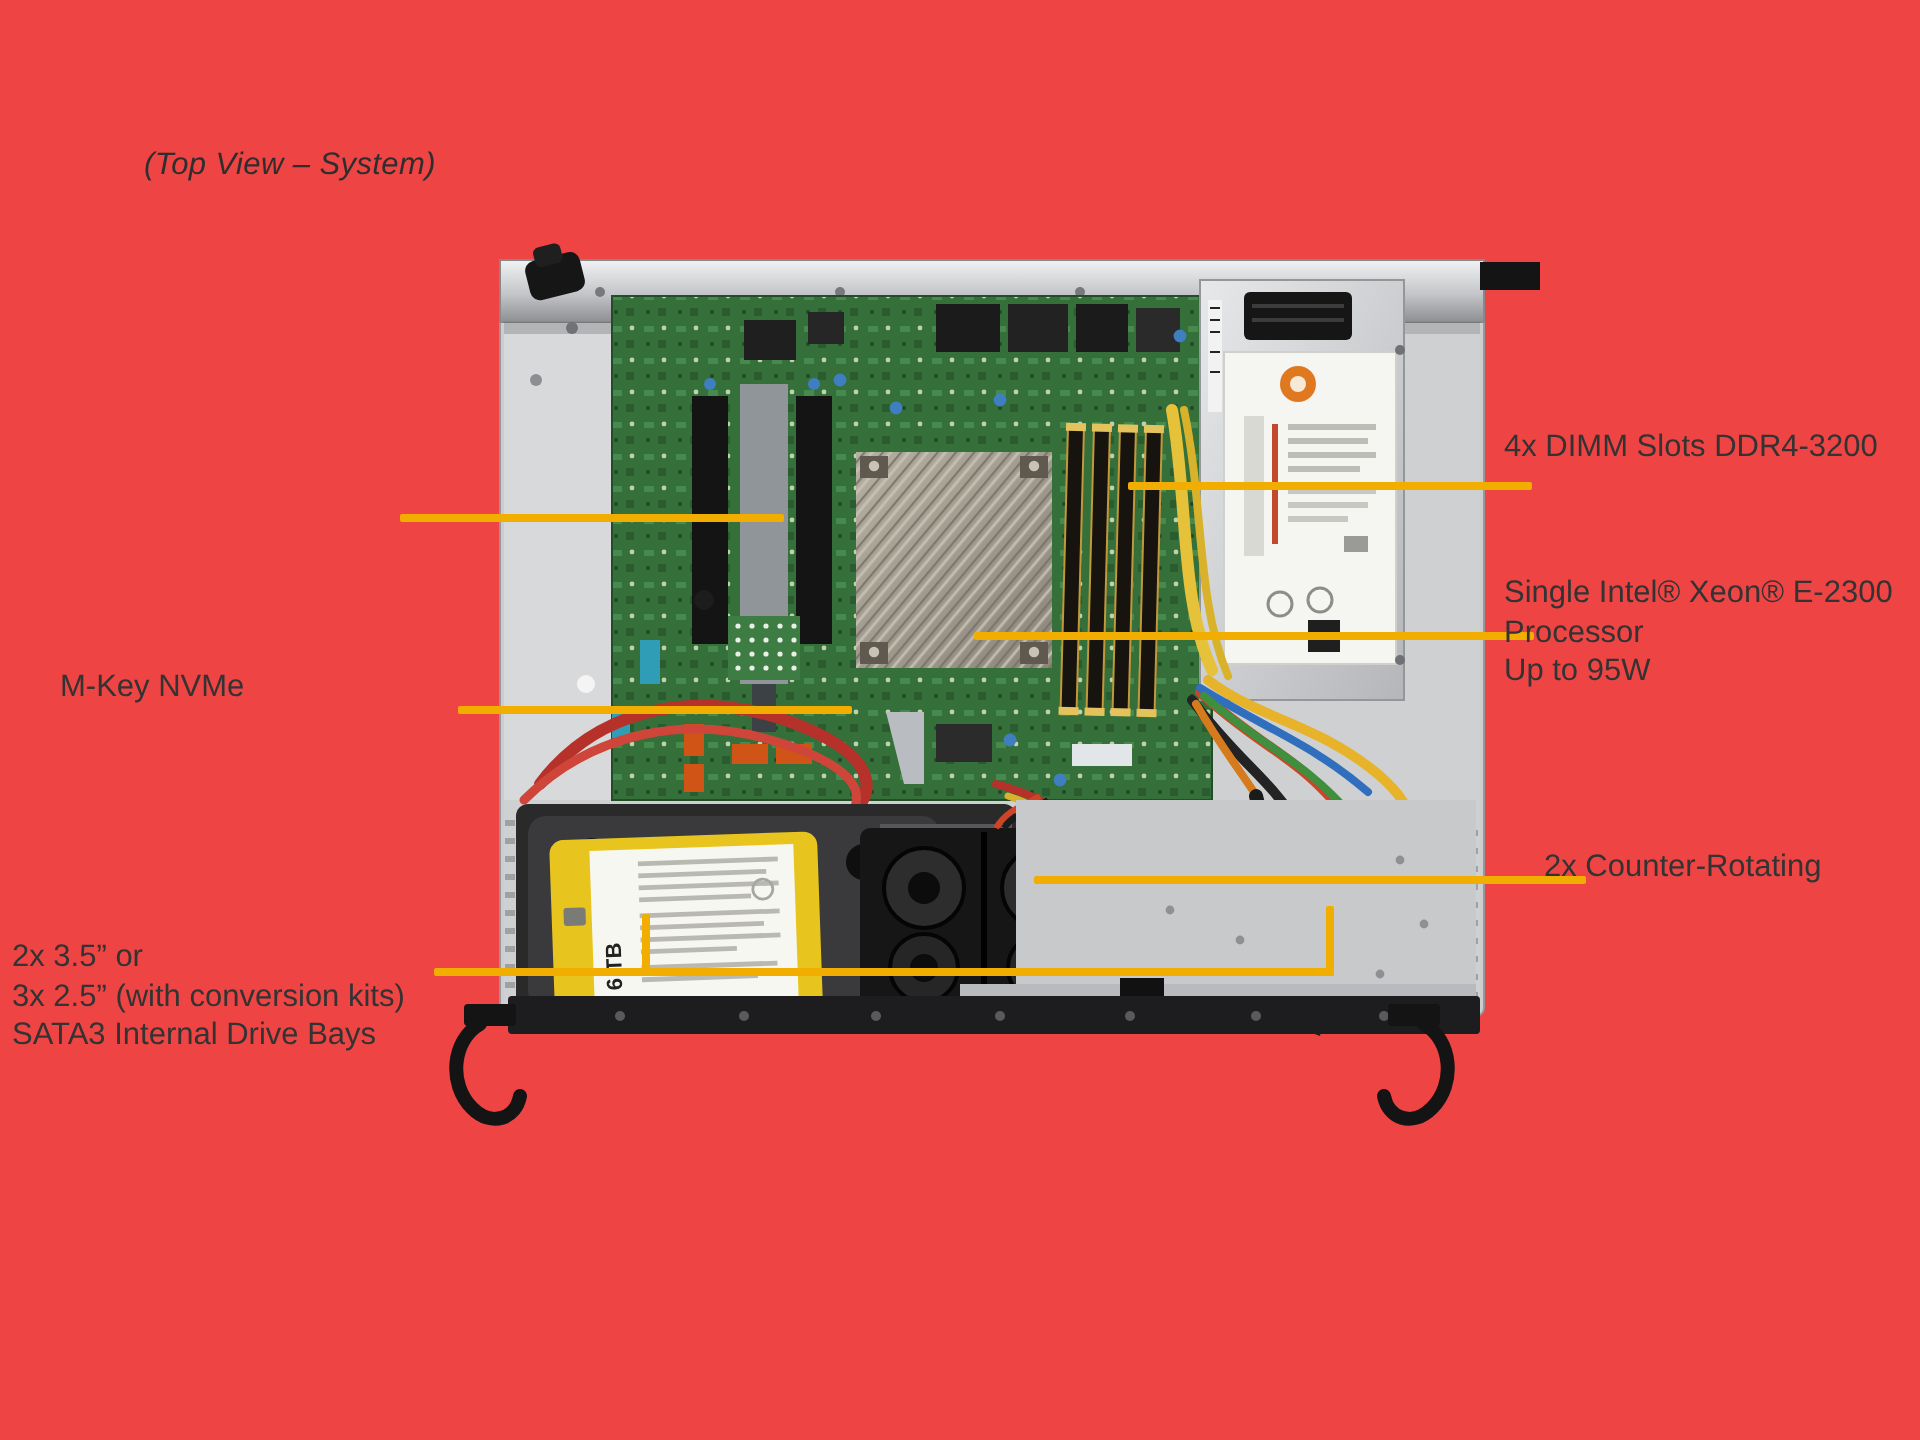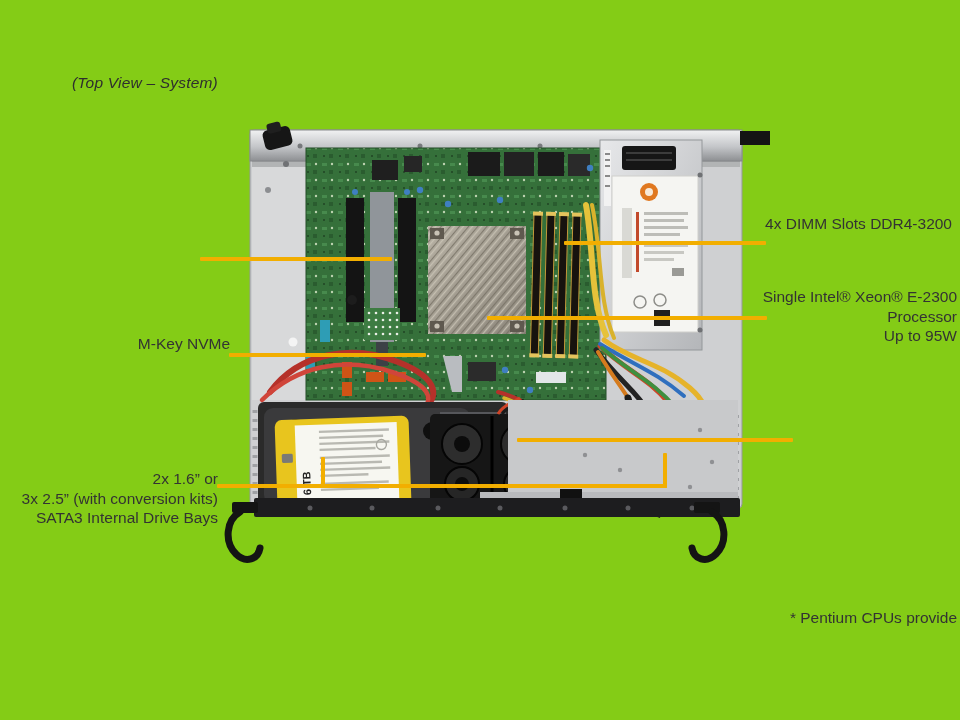--- a/index.html
+++ b/index.html
@@ -1,20 +1,20 @@
 <!DOCTYPE html>
 <html style="--callout_line: #F2AE00; --label_text: #333333; --background: #FFFFFF;"><head>
 <meta charset="utf-8">
 <style>
   html,body{margin:0;padding:0;background:#fff;}
-  .page{position:relative;width:960px;height:720px;background:#84cc16;overflow:hidden;
+  .page{position:relative;width:960px;height:720px;background:#ef4444;overflow:hidden;
         font-family:"Liberation Sans",sans-serif;color:var(--label_text,#333);}
   .title{position:absolute;left:72px;top:74px;font-size:15.5px;font-style:italic;
          letter-spacing:.2px;color:#2e2e2e;white-space:nowrap;}
-  .label{position:absolute;text-align:right;font-size:15.5px;line-height:19.5px;
+  .label{position:absolute;text-align:left;font-size:15.5px;line-height:19.5px;
          color:var(--label_text,#333);}
   .cl{position:absolute;background:var(--callout_line,#F2AE00);border-radius:1px;}
   svg{position:absolute;left:0;top:0;}
 </style>
 </head>
 <body>
 
 <div class="page">
 
   <div class="title">(Top View – System)</div>
@@ -305,35 +305,35 @@
   <div class="cl" style="left:217px;top:484px;width:450px;height:4px"></div>
   <div class="cl" style="left:321px;top:457px;width:4px;height:31px"></div>
   <div class="cl" style="left:663px;top:453px;width:4px;height:35px"></div>
 
 
   <div class="label" style="left:30px;top:334px;width:200px">
     <div>M-Key NVMe</div>
   </div>
 
   <div class="label" style="left:6px;top:469px;width:212px">
-    <div>2x 1.6” or</div>
+    <div>2x 3.5” or</div>
     <div>3x 2.5” (with conversion kits)</div>
     <div>SATA3 Internal  Drive Bays</div>
   </div>
 
   <div class="label" style="left:752px;top:214px;width:200px">
     <div>4x DIMM Slots DDR4-3200</div>
   </div>
 
   <div class="label" style="left:752px;top:287px;width:205px">
     <div>Single Intel® Xeon® E-2300</div>
     <div>Processor</div>
     <div>Up to 95W</div>
   </div>
 
   <div class="label" style="left:772px;top:424px;width:185px">
+    <div>2x Counter-Rotating</div>
   </div>
 
   <div class="label" style="left:752px;top:608px;width:205px">
-    <div>* Pentium CPUs provide</div>
   </div>
 
 </div>
 
 </body></html>

